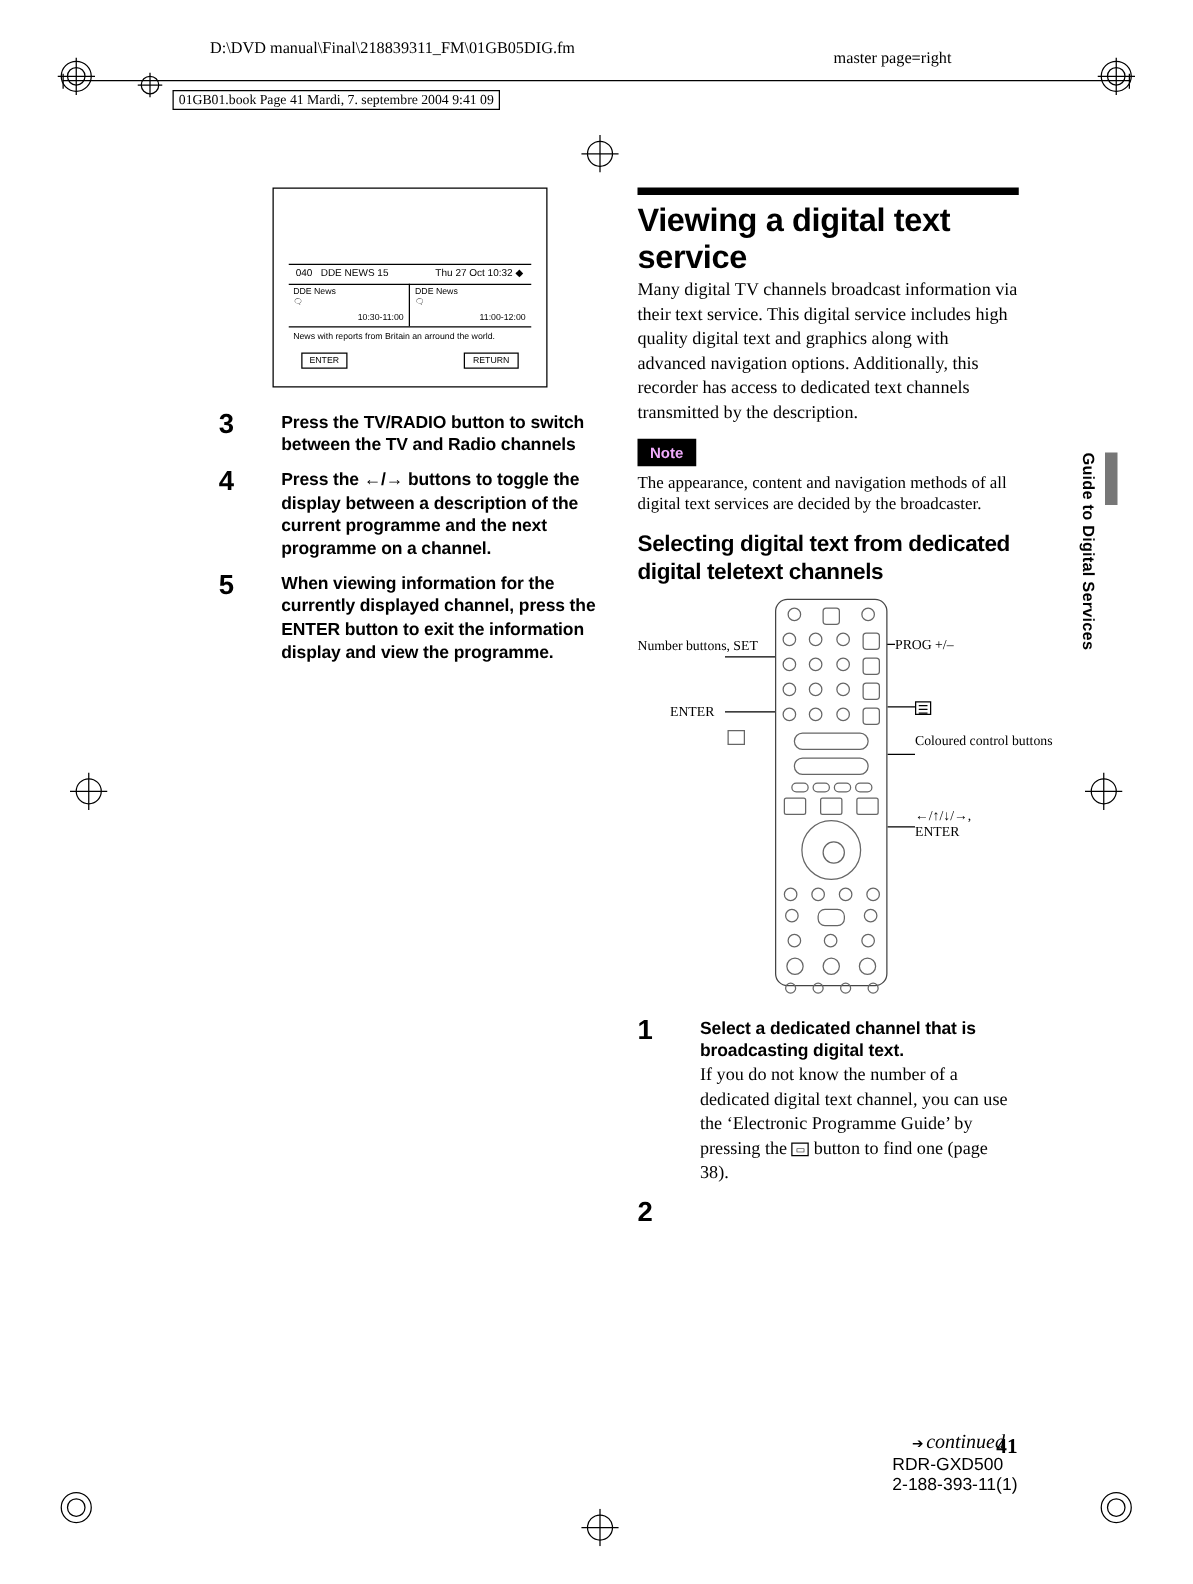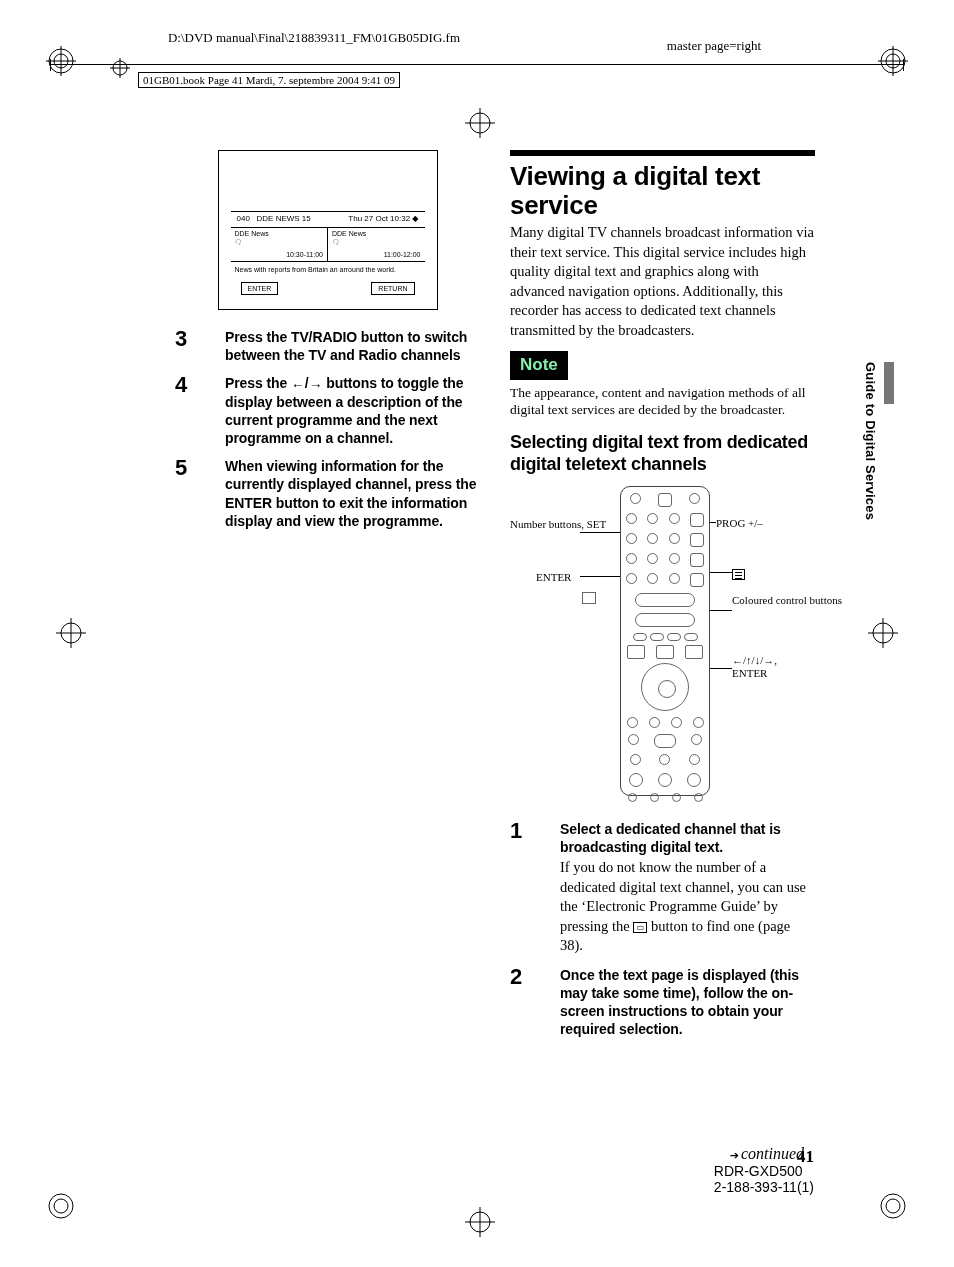--- a/index.html
+++ b/index.html
@@ -89,24 +89,24 @@
   .h2 {
     font-family: Arial, Helvetica, sans-serif;
     font-weight: 900;
     font-size: 18px;
     letter-spacing: -0.3px;
     line-height: 1.25;
     margin: 12px 0 10px;
   }
   .note-tag {
     display:inline-block;
-    background:#000; color:#86efac;
+    background:#000; color:#f0abfc;
     font-family: Arial, Helvetica, sans-serif;
     font-weight: bold;
-    font-size: 17px;
+    font-size: 12px;
     padding: 3px 10px;
     margin-top: 10px;
   }
   .note-text {
     font-size: 13.5px;
     margin-top: 4px;
     line-height: 1.3;
   }
   .sidetab {
     position: absolute;
@@ -317,21 +317,21 @@
     <div class="step">
       <div class="step-num">5</div>
       <div class="step-body">
         <div class="step-head">When viewing information for the currently displayed channel, press the ENTER button to exit the information display and view the programme.</div>
       </div>
     </div>
   </div>
 
   <div class="col">
     <div class="h1">Viewing a digital text service</div>
-    <p>Many digital TV channels broadcast information via their text service. This digital service includes high quality digital text and graphics along with advanced navigation options. Additionally, this recorder has access to dedicated text channels transmitted by the broadcasters.</p>
+    <p>Many digital TV channels broadcast information via their text service. This digital service includes high quality digital text and graphics along with advanced navigation options. Additionally, this recorder has access to dedicated text channels transmitted by the description.</p>
     <div class="note-tag">Note</div>
     <p class="note-text">The appearance, content and navigation methods of all digital text services are decided by the broadcaster.</p>
     <div class="h2">Selecting digital text from dedicated digital teletext channels</div>
 
     <div class="remote-wrap">
 
       <div class="r-label" style="left:0;top:32px;width:70px;text-align:right;line-height:1.2">Number buttons, SET</div>
       <div class="r-line" style="left:70px;top:46px;width:40px"></div>
       <div class="r-label" style="left:26px;top:84px">ENTER</div>
       <div class="r-line" style="left:70px;top:90px;width:40px"></div>
@@ -425,21 +425,20 @@
         <div class="step-head">Select a dedicated channel that is broadcasting digital text.</div>
         <div class="step-desc">
           <span>If you do not know the number of a dedicated digital text channel, you can use the ‘Electronic Programme Guide’ by pressing the </span><span class="guide-icon">▭</span><span> button to find one (page 38).</span>
         </div>
       </div>
     </div>
 
     <div class="step">
       <div class="step-num">2</div>
       <div class="step-body">
-        <div class="step-head">Once the text page is displayed (this may take some time), follow the on-screen instructions to obtain your required selection.</div>
       </div>
     </div>
 
   </div>
 </div>
 
 <div class="continued">continued</div>
 <div style="position:absolute; right:140px; bottom:100px" class="pagenum">41</div>
 <div class="footer">
   <div>RDR-GXD500</div>

